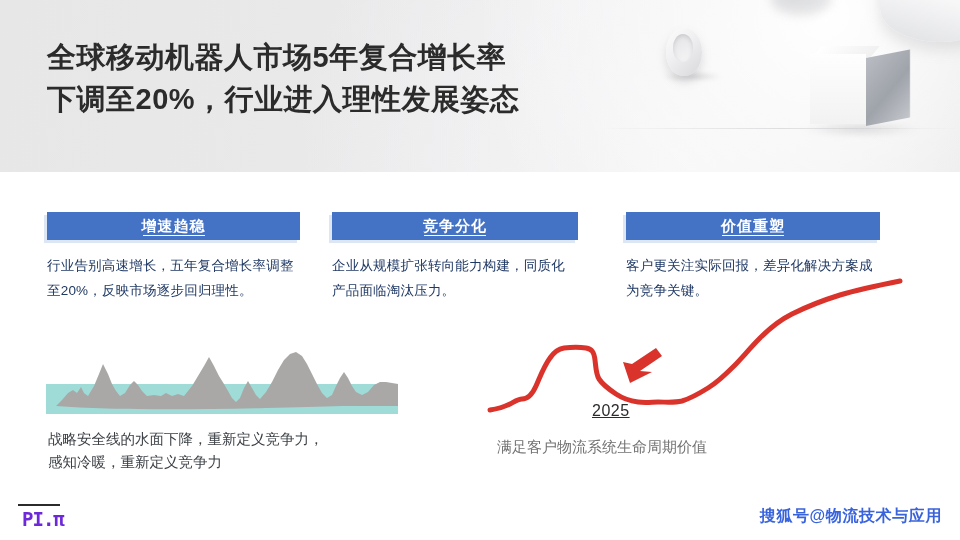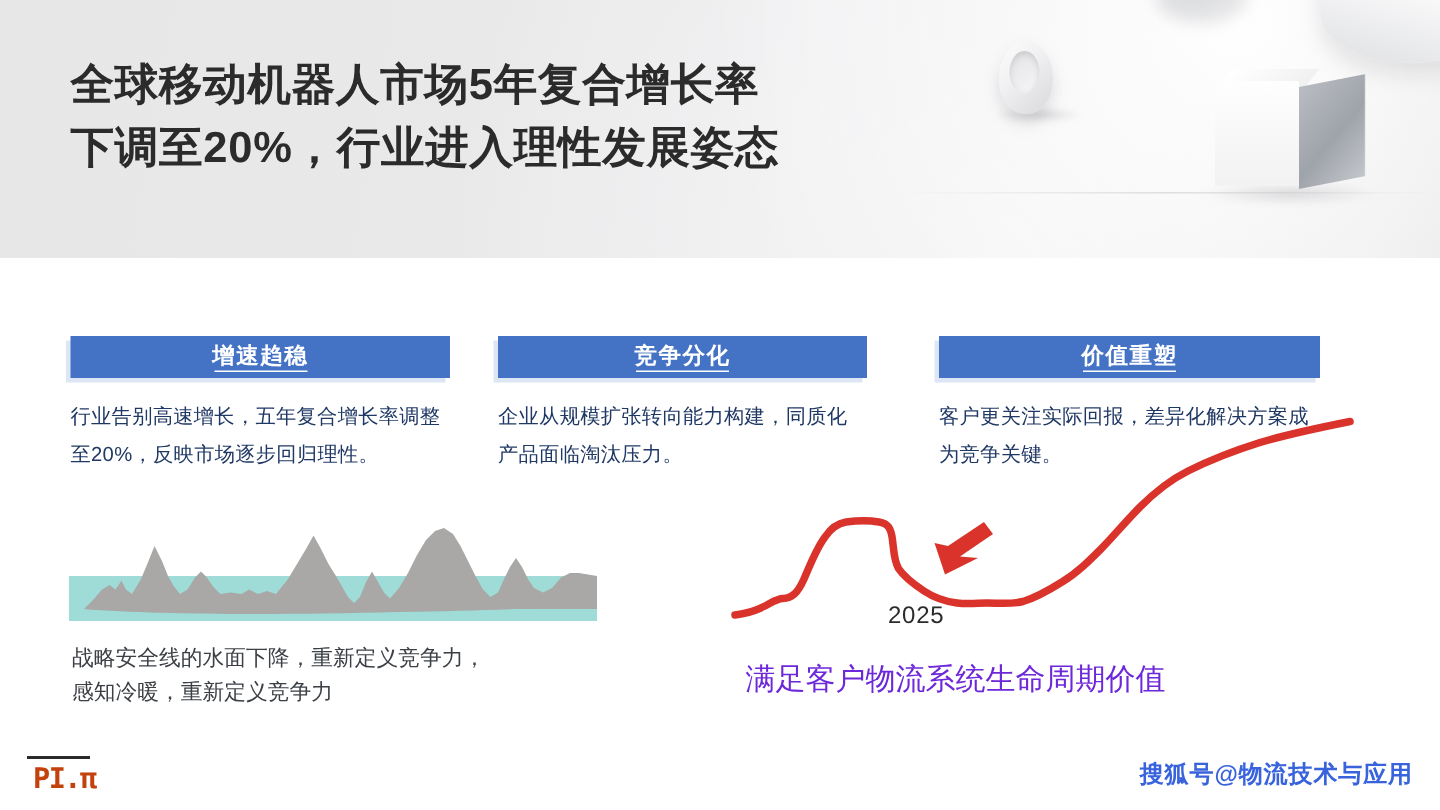--- a/index.html
+++ b/index.html
@@ -70,21 +70,21 @@
     background:linear-gradient(90deg,rgba(200,200,205,0),rgba(200,200,205,.55),rgba(200,200,205,0));
   }
 
   .slide-title{
     position:absolute;left:47px;top:36px;width:600px;
     color:#2b2b2b;font-size:29px;line-height:1.45;font-weight:bold;
     letter-spacing:.5px;white-space:pre-line;
   }
 
   
-  .col{position:absolute;top:212px;margin-top:12px;}
+  .col{position:absolute;top:212px;}
   .col.c1{left:47px;width:253px;}
   .col.c2{left:332px;width:246px;}
   .col.c3{left:626px;width:254px;}
 
   .chip{
     position:relative;height:28px;line-height:28px;text-align:center;
     color:#ffffff;font-size:15px;font-weight:bold;letter-spacing:1px;
     background:#4472c4;
     box-shadow:-3px 3px 0 rgba(68,114,196,.18);
   }
@@ -110,35 +110,35 @@
     color:#3c4045;font-size:14.5px;line-height:1.62;
     font-family:"Liberation Serif","DejaVu Serif",serif;
     white-space:pre-line;
   }
 
   
   .curve-wrap{position:absolute;left:480px;top:268px;width:440px;height:160px;}
   .curve-wrap svg{display:block;}
   .year-label{
     position:absolute;left:592px;top:402px;
-    color:#2b2b2b;font-size:16px;letter-spacing:.5px;
+    color:#2b2b2b;font-size:16px;letter-spacing:.5px;text-decoration:underline;
   }
   .caption-right{
     position:absolute;left:497px;top:437px;width:330px;
-    color:#6d28d9;font-size:20px;line-height:1.6;
-    font-family:Liberation Serif, serif;
+    color:#737373;font-size:15px;line-height:1.6;
+    font-family:Liberation Mono, monospace;
   }
 
   
   .footer-rule{
     position:absolute;left:18px;top:504px;width:42px;height:2px;background:#2b2b2b;
   }
   .logo{
     position:absolute;left:22px;top:508px;
-    color:#c2410c;font-size:19px;font-weight:bold;letter-spacing:-1px;
+    color:#6d28d9;font-size:19px;font-weight:bold;letter-spacing:-1px;
     font-family:"DejaVu Sans Mono","Liberation Mono",monospace;
   }
   .watermark{
     position:absolute;right:18px;top:506px;
     color:#1d4ed8;font-size:16px;font-weight:bold;letter-spacing:.6px;
     opacity:.88;
   }
 </style>
 </head>
 <body>

